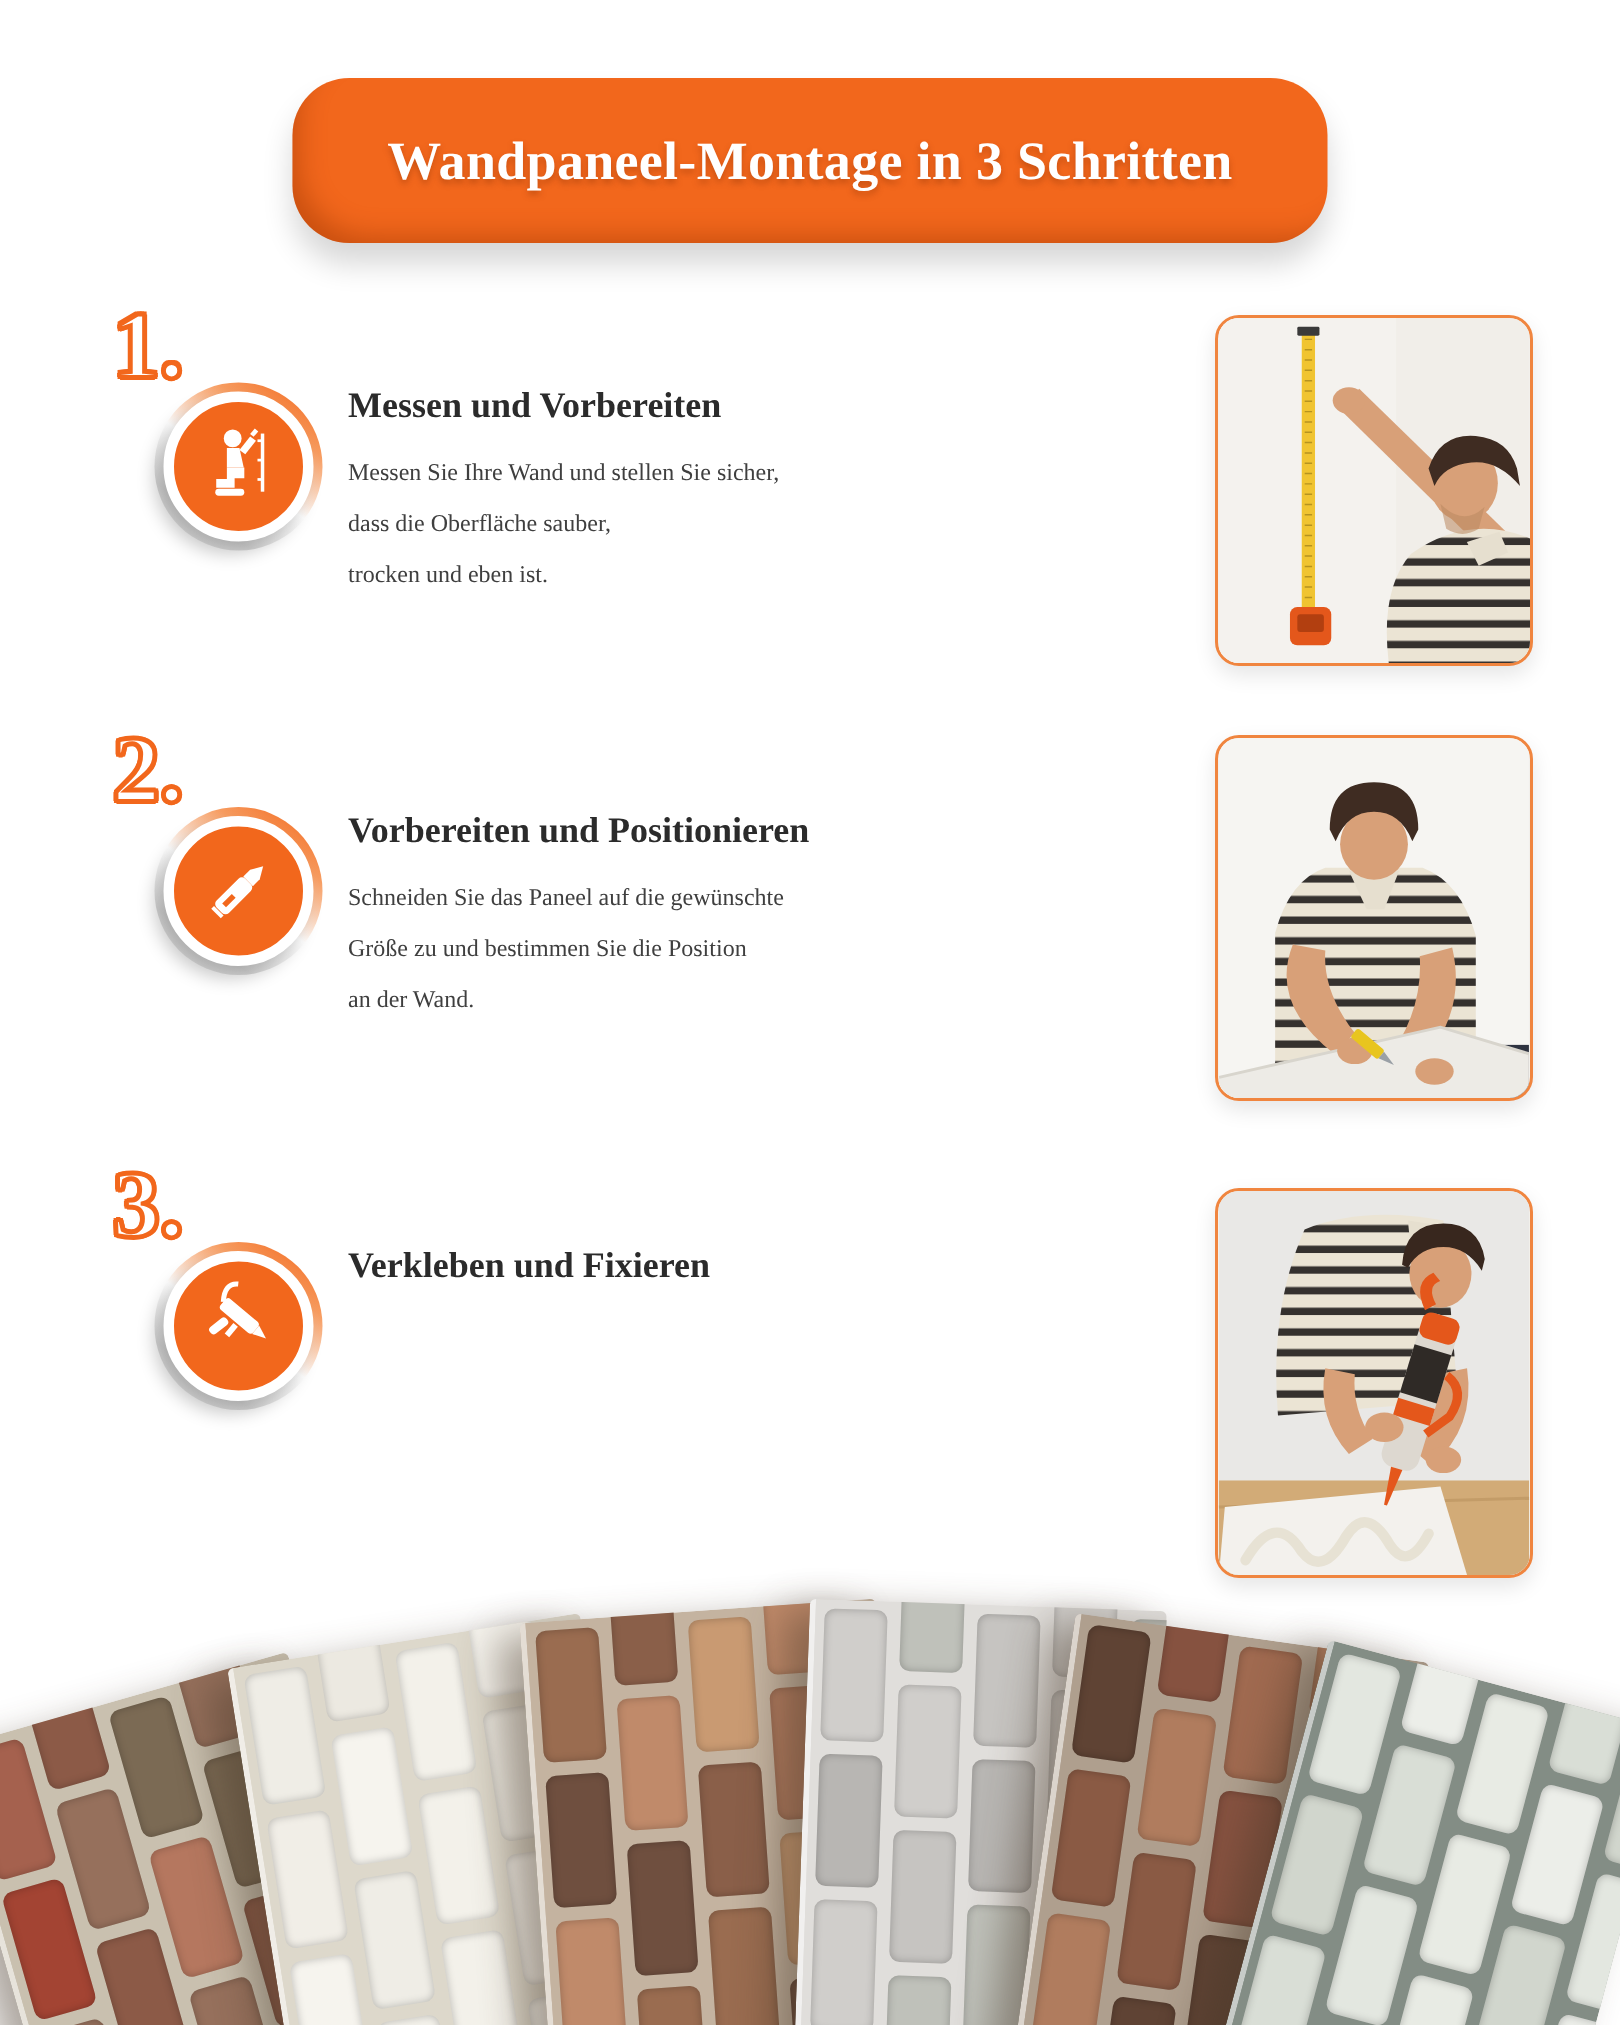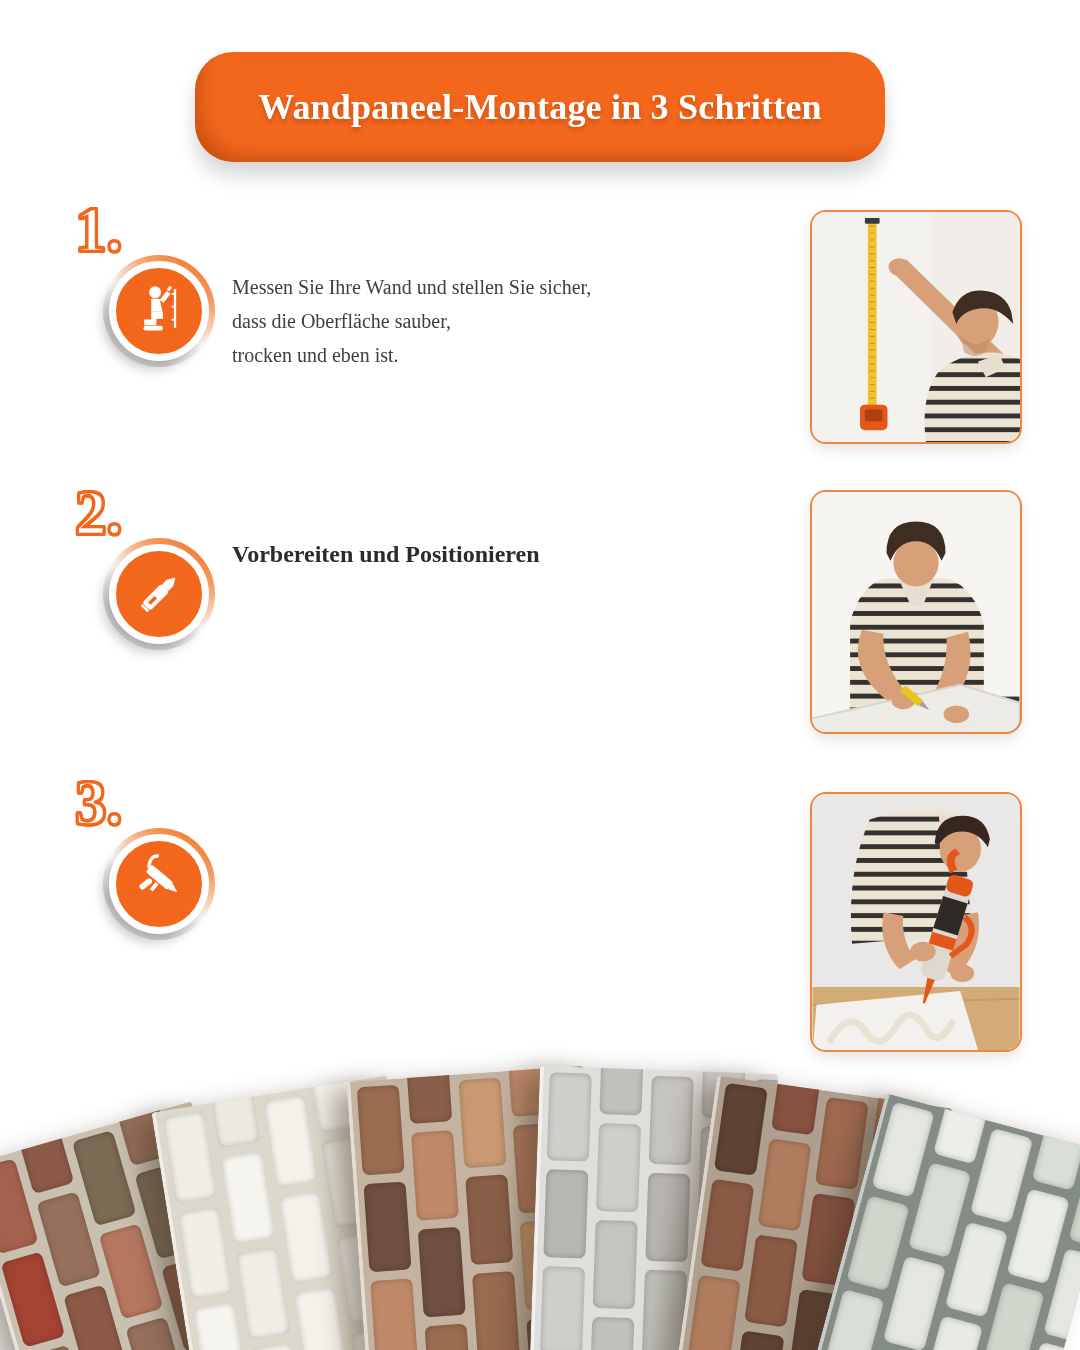--- a/index.html
+++ b/index.html
@@ -54,21 +54,21 @@
     background:var(--accent);border:7px solid #ffffff;
     box-shadow:-6px 8px 12px rgba(0,0,0,.22);
     display:flex;align-items:center;justify-content:center;
   }
   .icon-core svg{width:62px;height:62px;display:block;}
   .step-text{position:absolute;left:232px;top:50px;width:560px;}
   .step-title{
     font-size:24px;font-weight:600;color:var(--heading);line-height:1.2;
   }
   .step-body{
-    margin-top:13px;font-size:20px;font-weight:400;color:var(--body);
+    margin-top:13px;font-size:16px;font-weight:400;color:var(--body);
     line-height:34px;white-space:pre-line;
   }
   
   .photo{
     position:absolute;left:810px;width:212px;border-radius:16px;
     border:2px solid var(--photo-border);overflow:hidden;background:#f2f0ec;
     box-shadow:0 6px 14px rgba(0,0,0,.10);
   }
   .photo svg{display:block;width:100%;height:100%;}
   .photo-1{top:198px;height:234px;}
@@ -106,20 +106,21 @@
             <rect x="12" y="35.5" width="15" height="3.6" rx="1.8"></rect>
             <rect x="35.5" y="7" width="1.8" height="30"></rect>
             <rect x="33.8" y="10" width="3" height="1.4"></rect>
             <rect x="33.8" y="20" width="3" height="1.4"></rect>
             <rect x="33.8" y="30" width="3" height="1.4"></rect>
           </svg>
         </span>
       </div>
     </div>
     <div class="step-text">
+      <div class="step-title">Messen und Vorbereiten</div>
       <div class="step-body">Messen Sie Ihre Wand und stellen Sie sicher,
 dass die Oberfläche sauber,
 trocken und eben ist.</div>
     </div>
   </div>
 
   <div class="step step-2">
     <div class="step-number">2.</div>
     <div class="icon-ring">
       <div class="icon-core">
@@ -130,20 +131,23 @@
               <rect x="13.5" y="22.6" width="7" height="2.8" fill="#f2671c"></rect>
               <path d="M31,20.5 l5,0 6,3.5 -6,3.5 -5,0 z" fill="#ffffff"></path>
               <rect x="7.6" y="20.5" width="2" height="7" fill="#ffffff"></rect>
             </g>
           </svg>
         </span>
       </div>
     </div>
     <div class="step-text">
       <div class="step-title">Vorbereiten und Positionieren</div>
+      <div class="step-body">Schneiden Sie das Paneel auf die gewünschte
+Größe zu und bestimmen Sie die Position
+an der Wand.</div>
     </div>
   </div>
 
   <div class="step step-3">
     <div class="step-number">3.</div>
     <div class="icon-ring">
       <div class="icon-core">
         <span>
           <svg viewBox="0 0 48 48">
             <g transform="rotate(40 24 24)">
@@ -151,20 +155,21 @@
               <path d="M32,17 l7,2.8 -7,2.8 z" fill="#ffffff"></path>
               <path d="M10,19.5 q-6,-8 0,-12" stroke="#ffffff" stroke-width="2.6" fill="none"></path>
               <rect x="14" y="25" width="4.5" height="11" rx="2" fill="#ffffff" transform="rotate(12 16 30)"></rect>
               <rect x="21" y="24.5" width="3" height="7" fill="#ffffff"></rect>
             </g>
           </svg>
         </span>
       </div>
     </div>
     <div class="step-text">
+      <div class="step-title">Verkleben und Fixieren</div>
     </div>
   </div>
 
   <div class="photo photo-1">
     <svg viewBox="0 0 210 234">
       <defs>
         <pattern id="st1" patternUnits="userSpaceOnUse" width="12" height="14">
           <rect width="12" height="14" fill="#ebe4d4"></rect>
           <rect y="9" width="12" height="5" fill="#35312e"></rect>
         </pattern>

